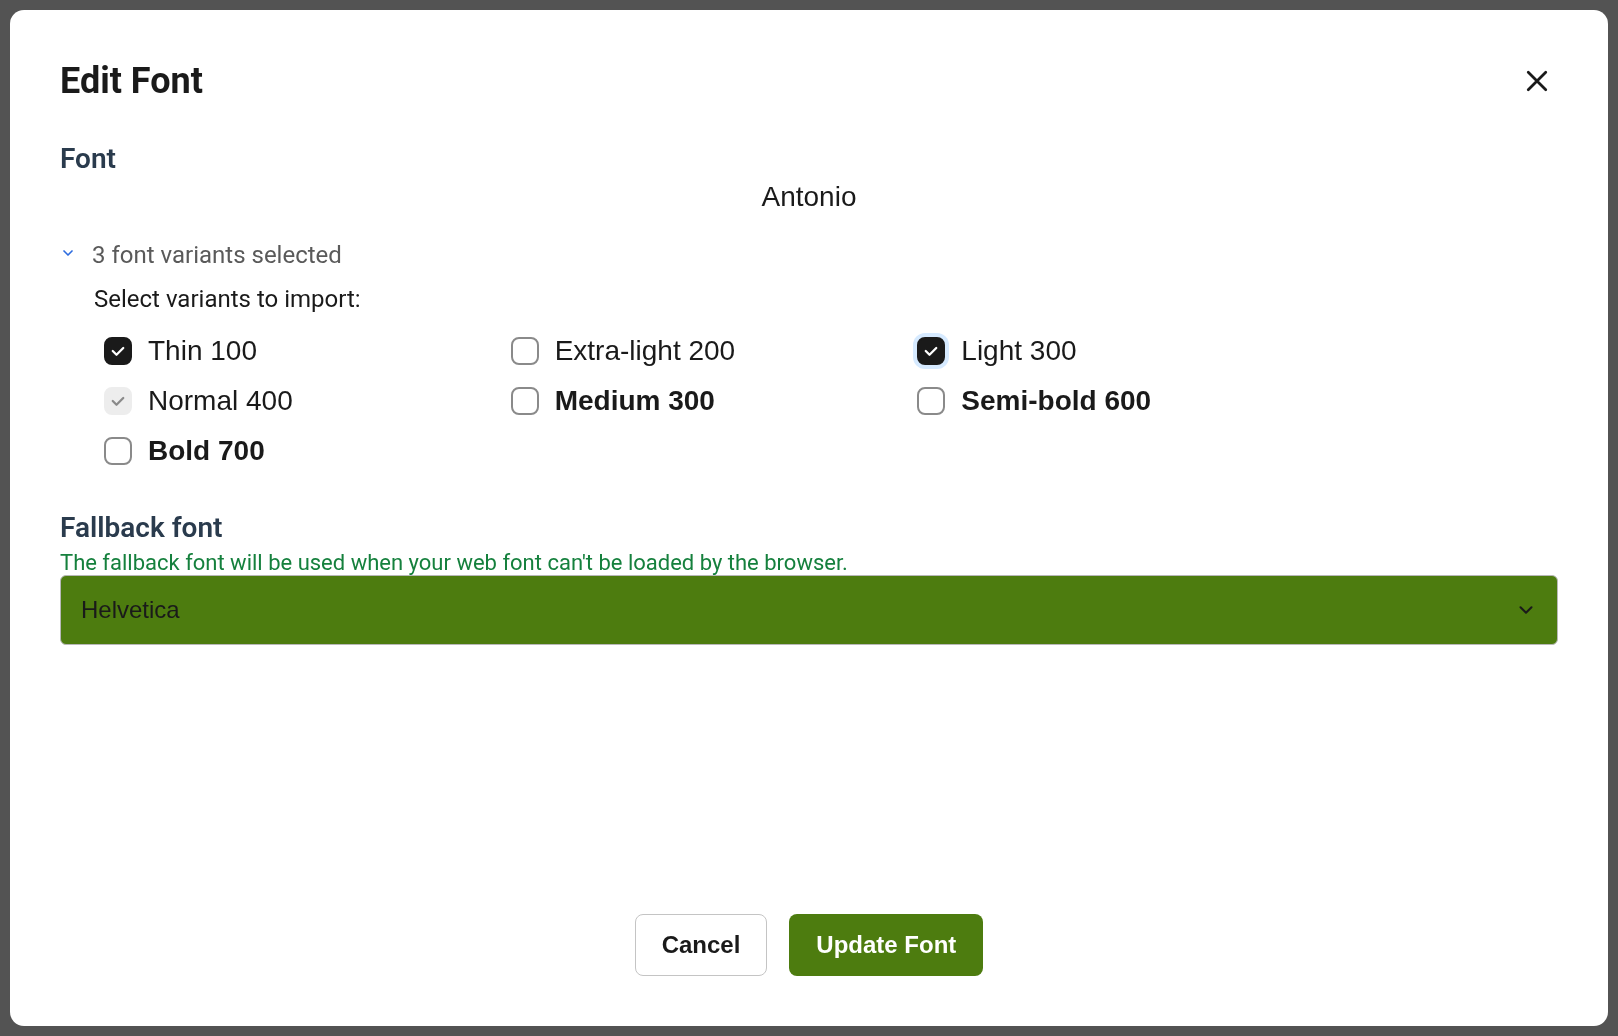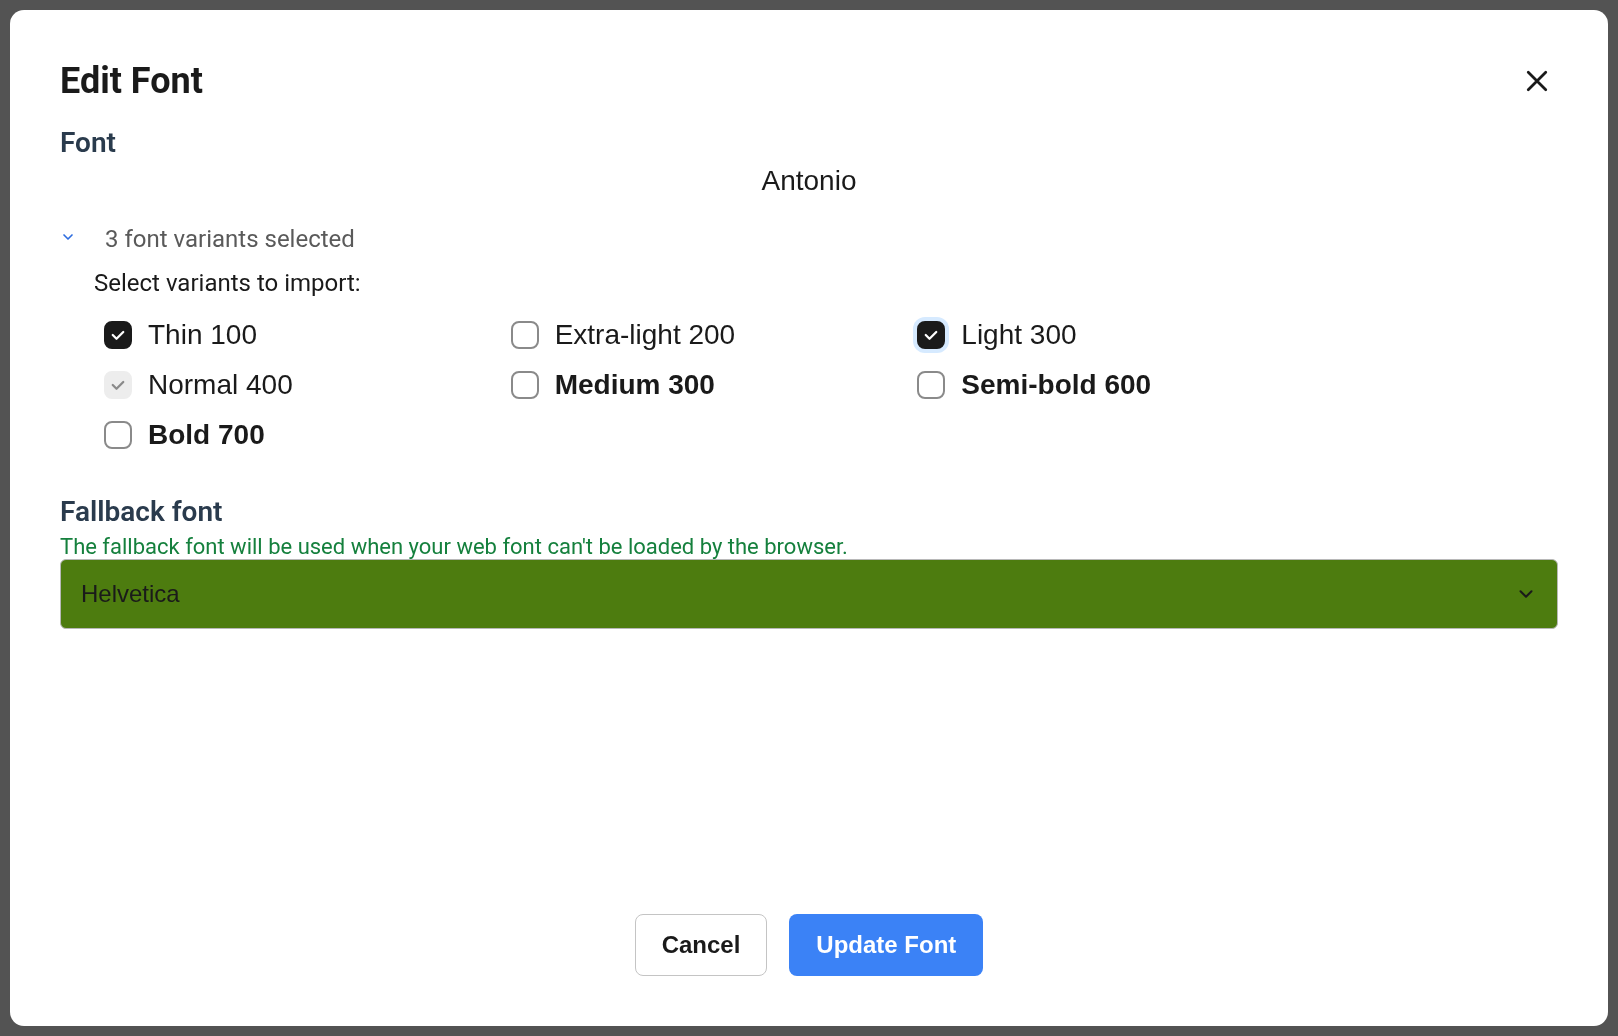--- a/index.html
+++ b/index.html
@@ -25,21 +25,21 @@
       padding: 50px;
       display: flex;
       flex-direction: column;
       position: relative;
     }
 
     .modal-header {
       display: flex;
       justify-content: space-between;
       align-items: center;
-      margin-bottom: 24px;
+      margin-bottom: 40px;
     }
 
     .modal-title {
       font-size: 36px;
       font-weight: 700;
       color: #1a1a1a;
     }
 
     .close-btn {
       background: none;
@@ -71,21 +71,21 @@
       color: #1a1a1a;
       font-family: "Arial Narrow", Arial, sans-serif;
       font-stretch: condensed;
       margin-bottom: 28px;
       text-align: center;
     }
 
     .variants-toggle {
       display: flex;
       align-items: center;
-      gap: 29px;
+      gap: 16px;
       margin-bottom: 16px;
       cursor: pointer;
     }
 
     .variants-toggle .chevron {
       color: #2d6cdf;
     }
 
     .variants-toggle .chevron svg {
       width: 16px;
@@ -234,21 +234,21 @@
       border: 1.5px solid transparent;
     }
 
     .btn-secondary {
       background: #fff;
       border-color: #c4c4c4;
       color: #1a1a1a;
     }
 
     .btn-primary {
-      background: #3b82f6;
+      background: #4d7c0f;
       color: #fff;
     }
   </style>
 </head>
 <body>
 
 <div class="modal">
 
   <div class="modal-header">
     <h1 class="modal-title">Edit Font</h1>

